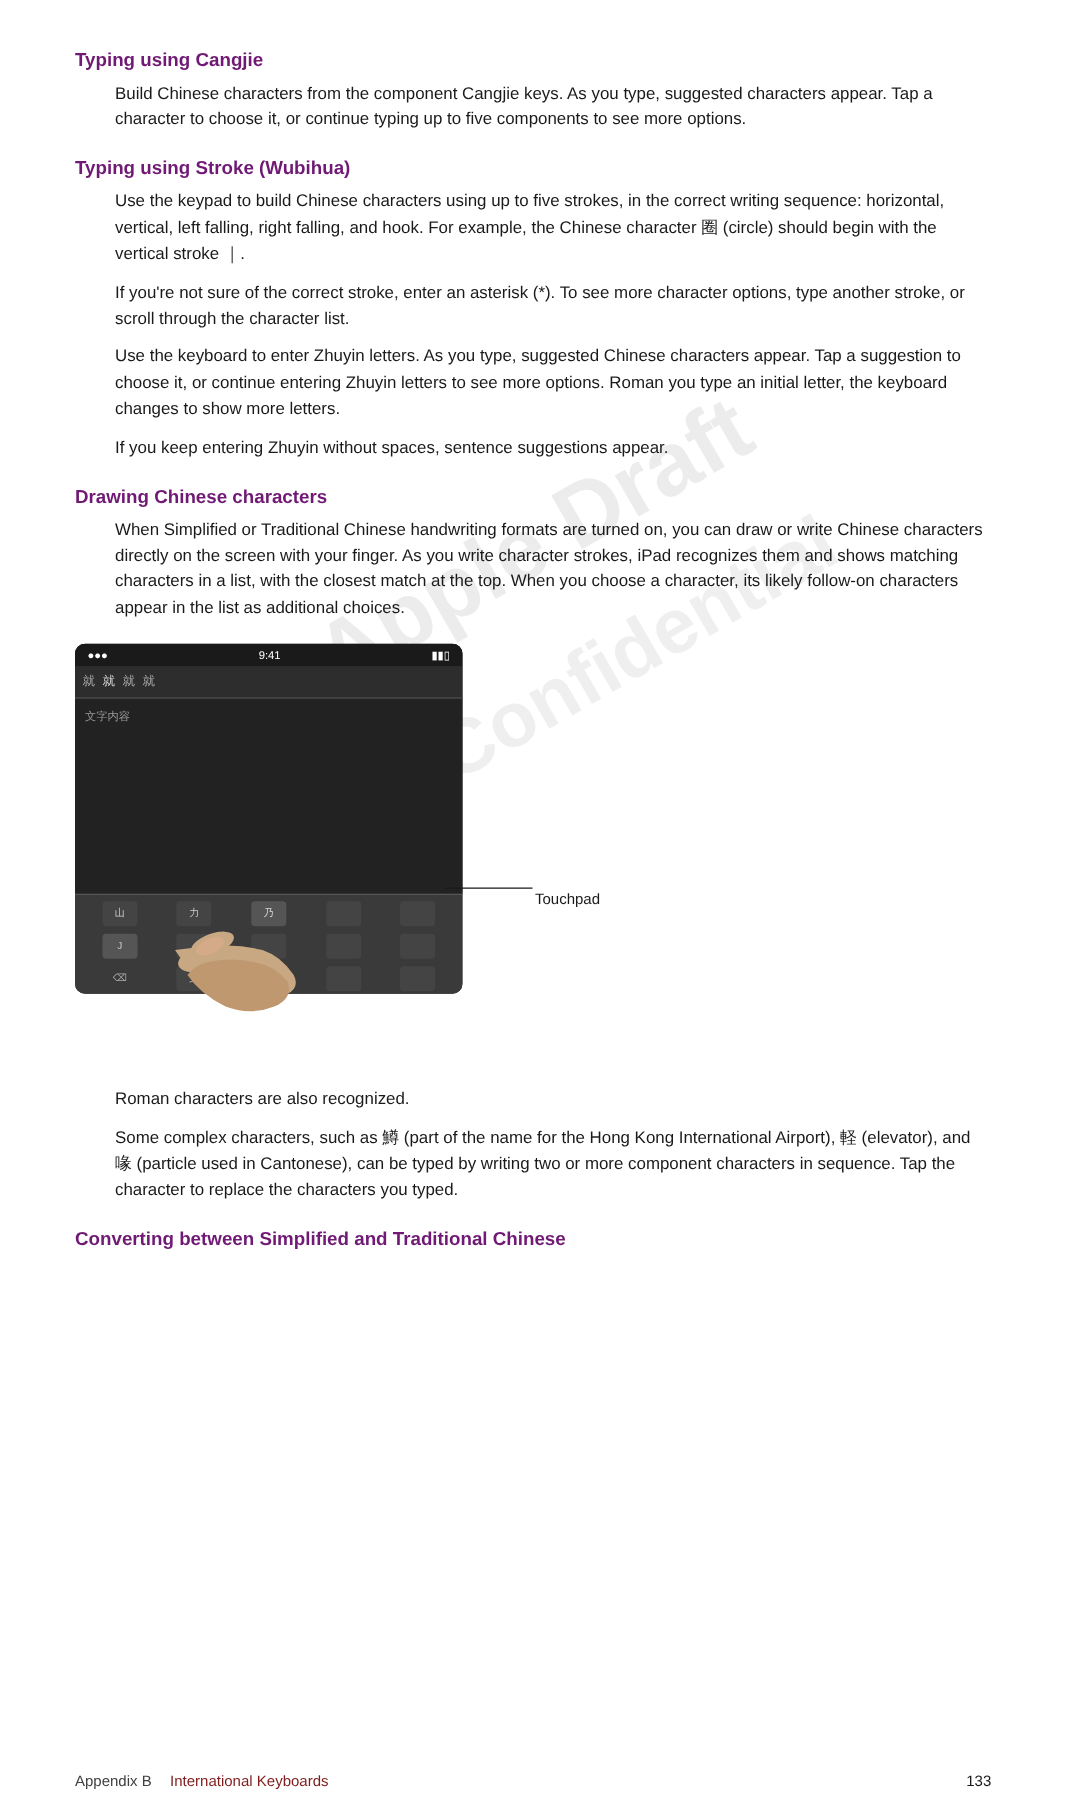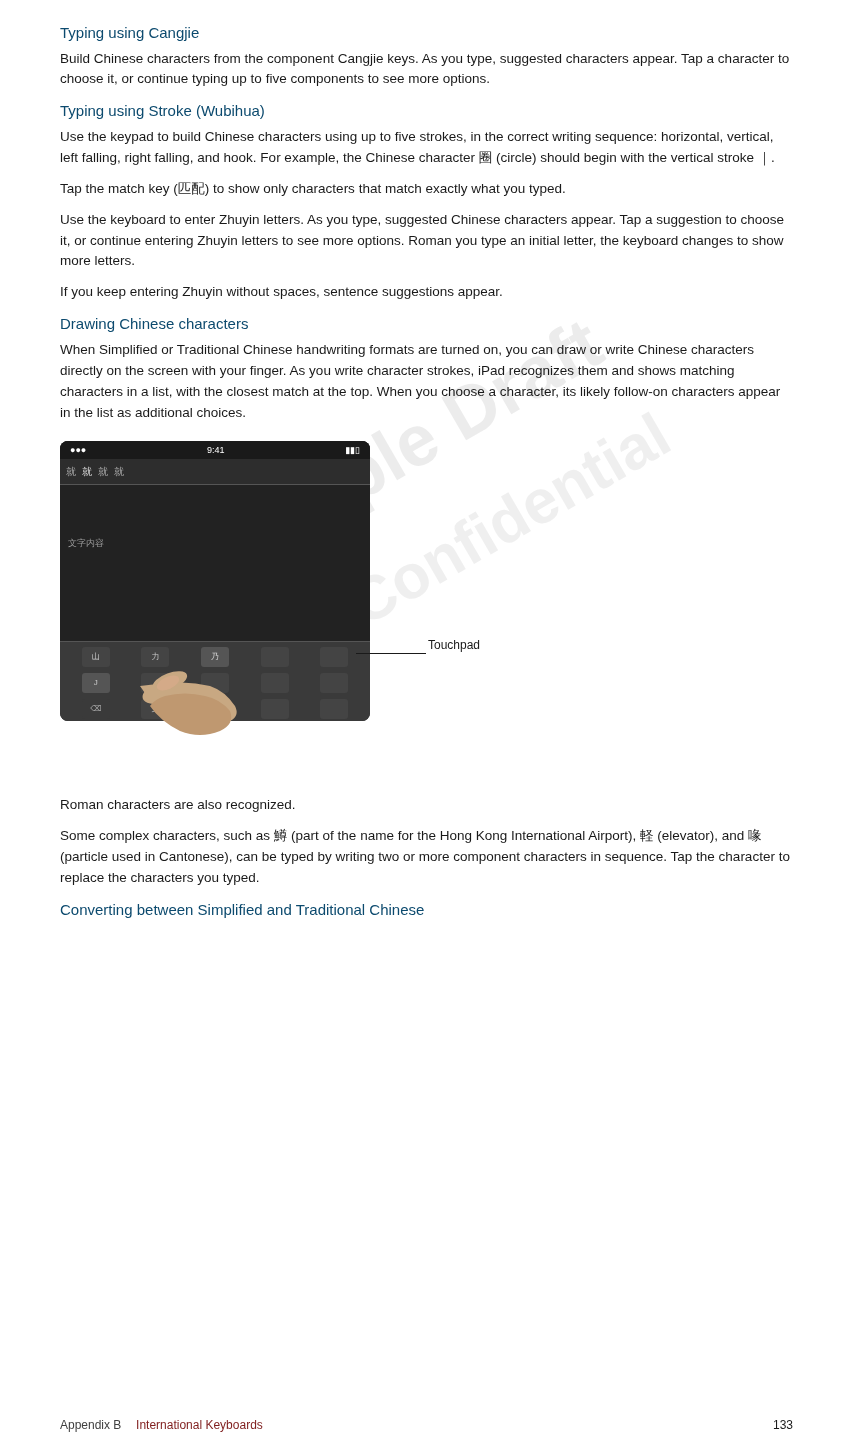--- a/index.html
+++ b/index.html
@@ -11,31 +11,32 @@
       background: #fff;
       width: 853px;
       min-height: 1454px;
       position: relative;
     }
     .page-container {
       padding: 20px 60px 60px 60px;
       max-width: 853px;
     }
     h2.section-heading {
-      color: #0c4a6e;
+      color: #701a75;
       font-size: 15px;
-      font-weight: 400;
+      font-weight: 700;
       margin-bottom: 4px;
-      margin-top: 2px;
+      margin-top: 18px;
     }
     p.body-text {
       font-size: 13.5px;
       line-height: 1.55;
       margin-bottom: 10px;
       color: #1a1a1a;
+      margin-left: 32px;
     }
     .image-block {
       margin: 18px 0 14px 0;
       width: 310px;
       position: relative;
     }
     .ipad-image {
       width: 310px;
       height: 280px;
       background: #1a1a1a;
@@ -129,21 +130,21 @@
   <div class="watermark-draft">Apple Draft</div>
   <div class="watermark-conf">Apple Confidential</div>
 
   <div class="content-wrapper">
 
     <h2 class="section-heading">Typing using Cangjie</h2>
     <p class="body-text">Build Chinese characters from the component Cangjie keys. As you type, suggested characters appear. Tap a character to choose it, or continue typing up to five components to see more options.</p>
 
     <h2 class="section-heading">Typing using Stroke (Wubihua)</h2>
     <p class="body-text">Use the keypad to build Chinese characters using up to five strokes, in the correct writing sequence: horizontal, vertical, left falling, right falling, and hook. For example, the Chinese character <span class="chinese-char">圈</span> (circle) should begin with the vertical stroke <span class="stroke-char">｜</span>.</p>
-    <p class="body-text">Tap the match key (<span class="chinese-char">匹配</span>) to show only characters that match exactly what you typed.</p>
+    <p class="body-text">If you're not sure of the correct stroke, enter an asterisk (*). To see more character options, type another stroke, or scroll through the character list.</p>
 
     <p class="body-text">Use the keyboard to enter Zhuyin letters. As you type, suggested Chinese characters appear. Tap a suggestion to choose it, or continue entering Zhuyin letters to see more options. Roman you type an initial letter, the keyboard changes to show more letters.</p>
     <p class="body-text">If you keep entering Zhuyin without spaces, sentence suggestions appear.</p>
 
     <h2 class="section-heading">Drawing Chinese characters</h2>
     <p class="body-text">When Simplified or Traditional Chinese handwriting formats are turned on, you can draw or write Chinese characters directly on the screen with your finger. As you write character strokes, iPad recognizes them and shows matching characters in a list, with the closest match at the top. When you choose a character, its likely follow-on characters appear in the list as additional choices.</p>
 
     <div class="image-block" style="position:relative; margin-left: 0;">
 
       <div class="ipad-image">
@@ -159,21 +160,21 @@
           <div style="background:#2d2d2d; height:26px; display:flex; align-items:center; border-bottom:1px solid #555; padding: 0 6px; gap:6px;">
             <span style="color:#aaa; font-size:10px; font-family:'PingFang SC',sans-serif;">就</span>
             <span style="color:#ddd; font-size:10px; font-family:'PingFang SC',sans-serif;">就</span>
             <span style="color:#aaa; font-size:10px; font-family:'PingFang SC',sans-serif;">就</span>
             <span style="color:#aaa; font-size:10px; font-family:'PingFang SC',sans-serif;">就</span>
           </div>
 
           <div style="flex:1; background:#222; height:156px; position:relative;">
 
             <div style="padding:8px; color:#888; font-size:9px;">
-              <div style="color:#999; margin-bottom:4px; font-family:Liberation Sans, sans-serif;margin-top:44px;">文字内容</div>
+              <div style="color:#999; margin-bottom:4px; font-family:Liberation Sans, sans-serif;">文字内容</div>
             </div>
           </div>
         </div>
 
         <div class="ipad-keyboard-area">
 
           <div class="keyboard-row" style="padding-top:5px;">
             <div style="background:#444; border-radius:3px; width:28px; height:20px; display:flex; align-items:center; justify-content:center;">
               <span style="font-size:8px; color:#ccc; font-family:'PingFang SC',sans-serif;">山</span>
             </div>
@@ -219,21 +220,21 @@
           <ellipse cx="60" cy="50" rx="18" ry="8" fill="#c8a882" transform="rotate(-20, 60, 50)"></ellipse>
           <ellipse cx="52" cy="62" rx="20" ry="10" fill="#c8a882" transform="rotate(-15, 52, 62)"></ellipse>
           <path d="M30 55 Q40 70 50 80 Q60 90 80 95 Q100 98 120 90 Q130 85 125 75 Q115 60 100 55 Q80 50 60 52 Q45 53 30 55Z" fill="#c8a882"></path>
 
           <path d="M40 75 Q50 90 70 100 Q90 108 110 100 Q125 93 120 80 Q110 68 95 65 Q75 60 55 65 Q45 68 40 75Z" fill="#bf9870"></path>
 
           <ellipse cx="58" cy="52" rx="12" ry="6" fill="#d4aa88" transform="rotate(-25, 58, 52)"></ellipse>
         </svg>
       </div>
 
-      <div style="position:absolute; right:-110px; top:195px; display:flex; align-items:flex-end; gap:0;">
+      <div style="position:absolute; right:-110px; top:195px; display:flex; align-items:flex-start; gap:0;">
         <div style="width:70px; height:1px; background:#1a1a1a;"></div>
         <span style="font-size:12px; color:#1a1a1a; white-space:nowrap; padding-left:2px;">Touchpad</span>
       </div>
     </div>
 
     <div style="height:60px;"></div>
 
     <p class="body-text">Roman characters are also recognized.</p>
     <p class="body-text">Some complex characters, such as <span class="chinese-char">鱒</span> (part of the name for the Hong Kong International Airport), <span class="chinese-char">軽</span> (elevator), and <span class="chinese-char">喙</span> (particle used in Cantonese), can be typed by writing two or more component characters in sequence. Tap the character to replace the characters you typed.</p>
 

